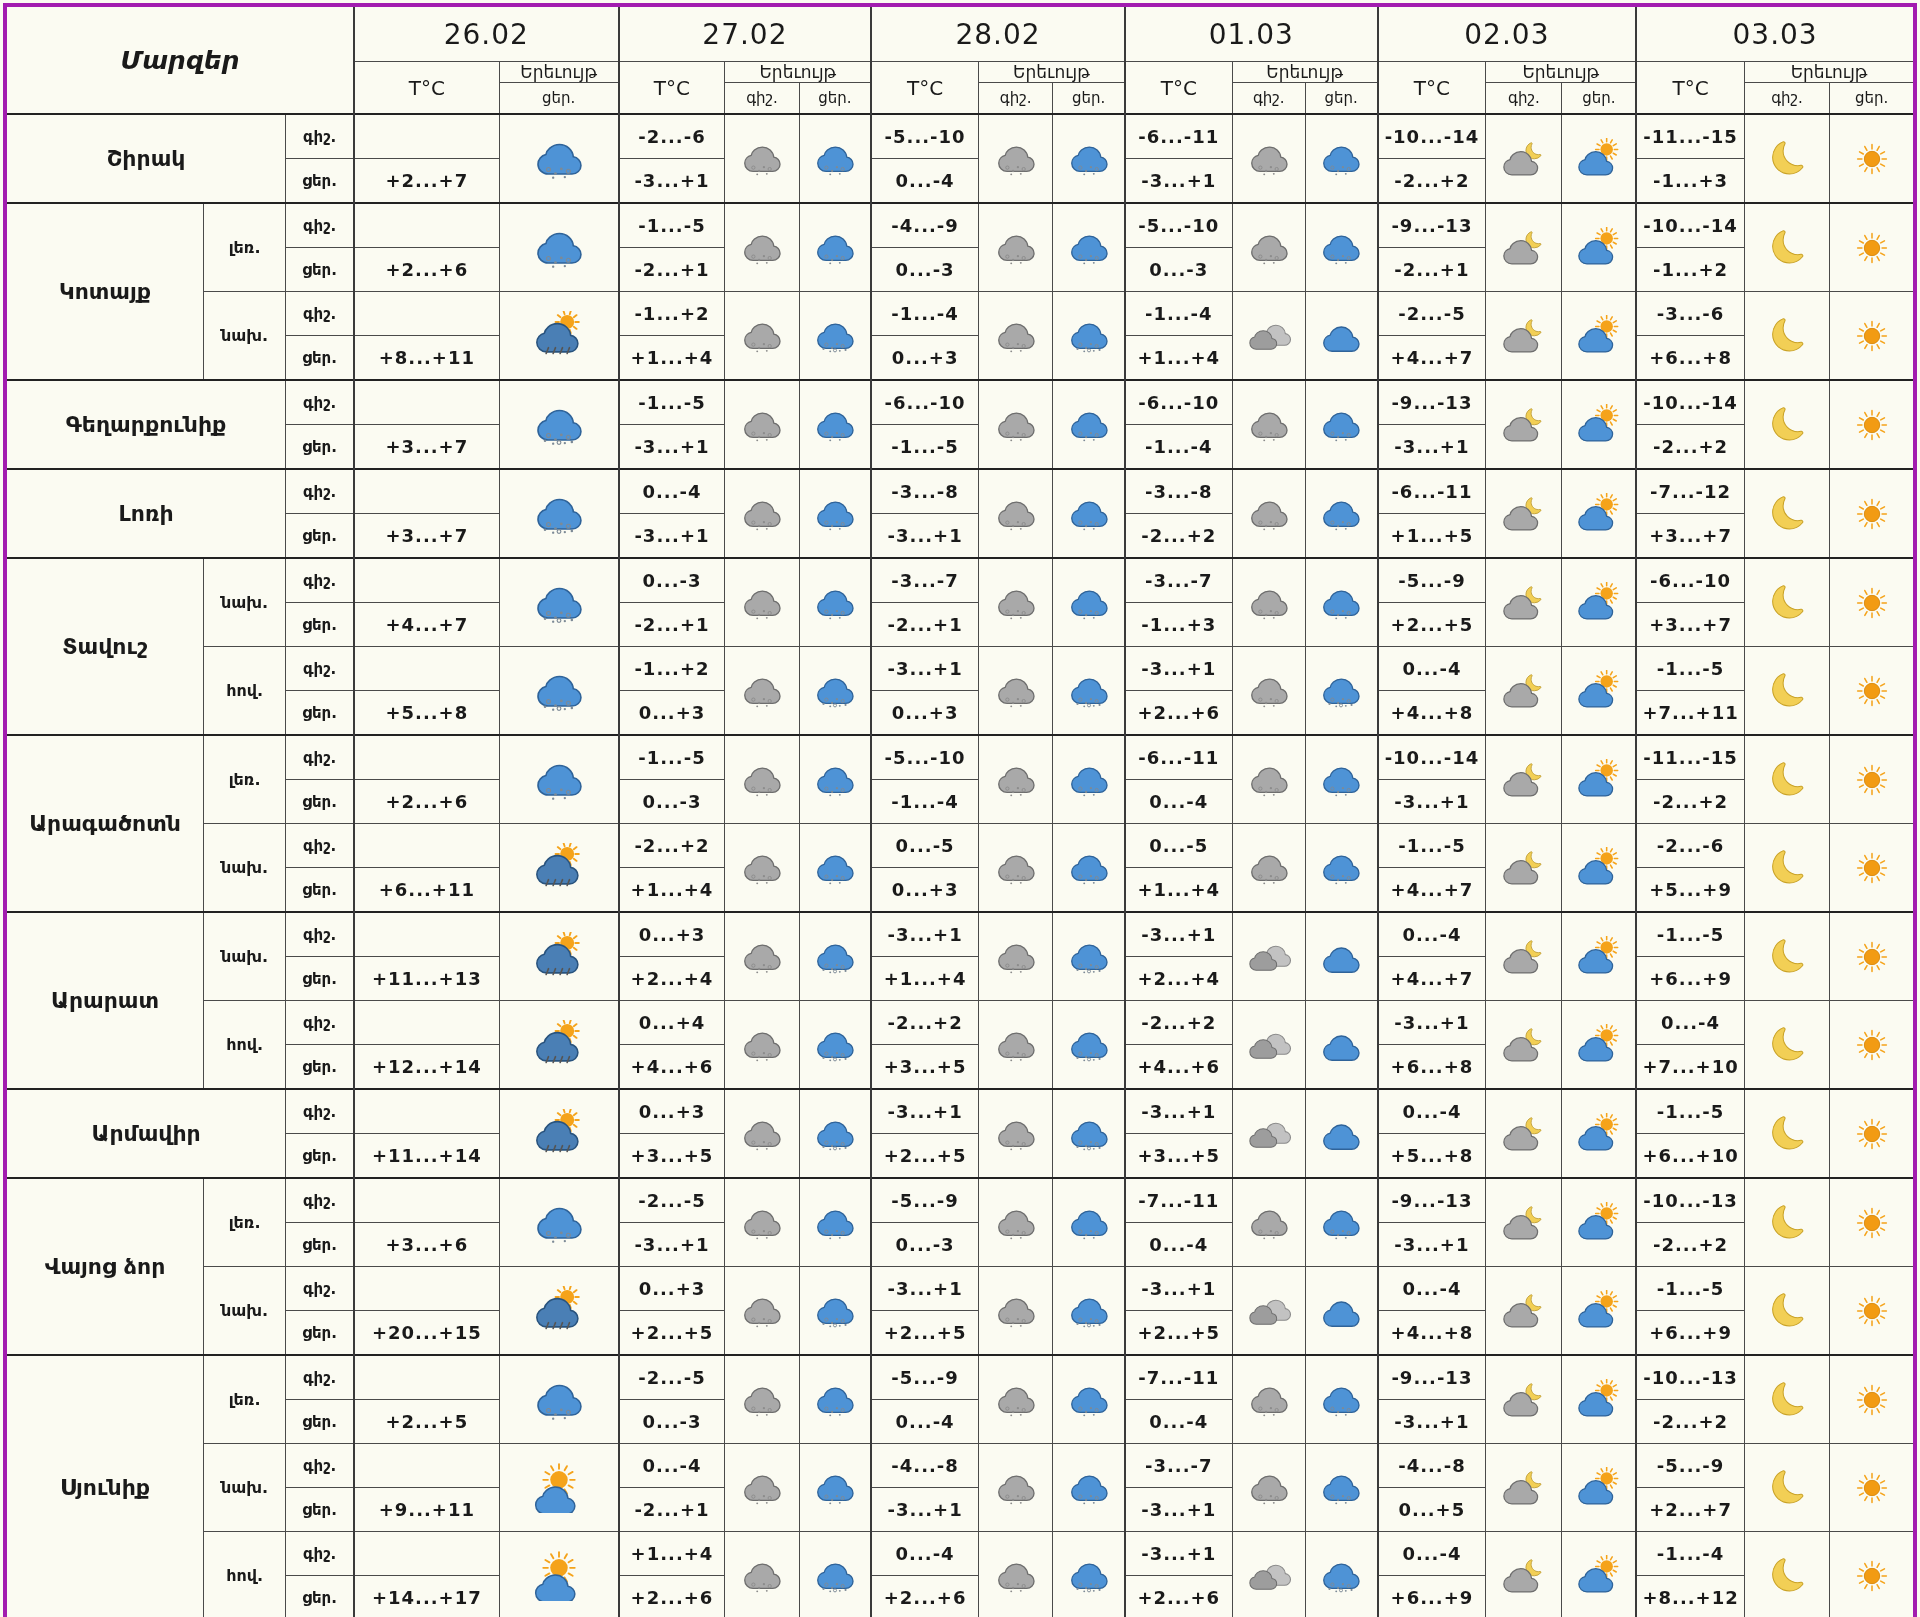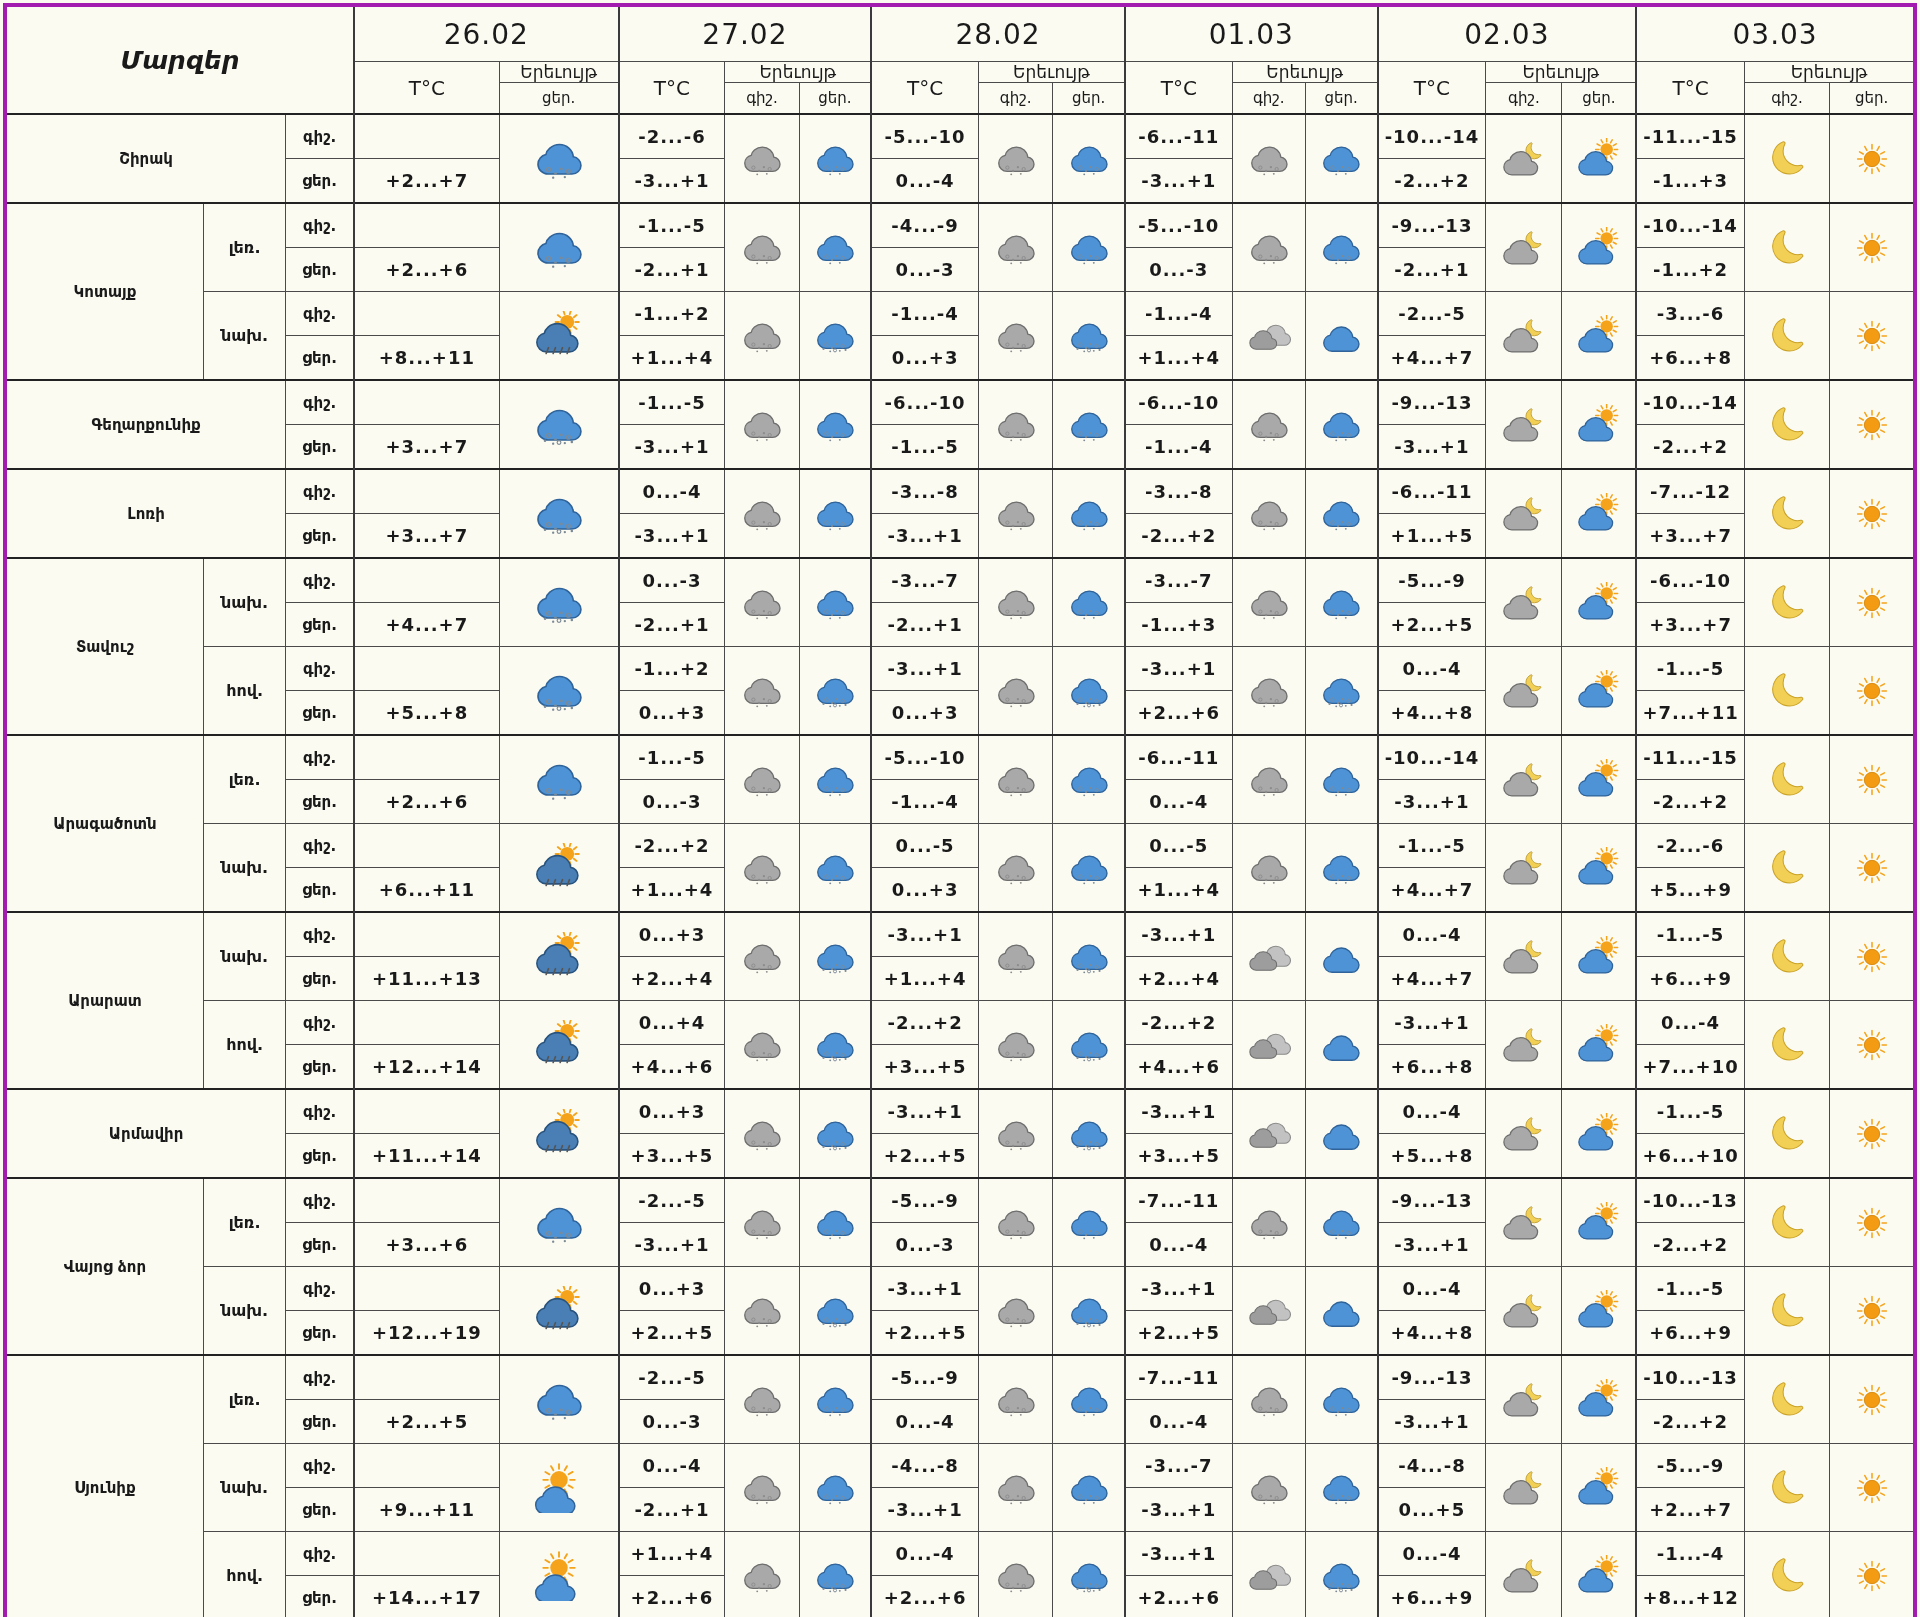--- a/index.html
+++ b/index.html
@@ -8,21 +8,21 @@
   th,td{border:1px solid #4a4a4a;padding:0;text-align:center;vertical-align:middle;overflow:hidden;}
   
   .grp td, .grp th{border-top:2px solid #222;}
   .bl{border-left:2px solid #3a3a3a;}
   thead th{background:#fbfbf2;font-weight:400;}
   .corner{font-size:25px;font-weight:700;font-style:italic;}
   .date-h{font-size:28px;font-weight:400;height:54px;letter-spacing:1px;}
   .tc-h{font-size:20px;}
   .ph-h{font-size:17px;}
   .sub-h{font-size:15px;height:30px;}
-  .region{font-size:15px;font-weight:700;}
+  .region{font-size:22px;font-weight:700;}
   .subreg{font-size:16px;font-weight:700;}
   .daypart{font-size:15px;font-weight:600;}
   .tval{font-size:18px;font-weight:700;letter-spacing:1px;white-space:nowrap;}
   td.icon-cell{padding:0;}
   .icon-cell svg{display:block;margin:0 auto;}
   tbody td{height:43px;}
 </style>
 </head>
 <body>
 
@@ -2140,21 +2140,21 @@
                 <line x1="14.9" y1="15.8" x2="11.0" y2="13.5" stroke="#f5a31a" stroke-width="1.6" stroke-linecap="round"></line>
                 <line x1="18.7" y1="11.9" x2="16.5" y2="8.0" stroke="#f5a31a" stroke-width="1.6" stroke-linecap="round"></line>
                 <line x1="24.0" y1="10.5" x2="24.0" y2="6.0" stroke="#f5a31a" stroke-width="1.6" stroke-linecap="round"></line>
                 <line x1="29.3" y1="11.9" x2="31.5" y2="8.0" stroke="#f5a31a" stroke-width="1.6" stroke-linecap="round"></line>
                 <line x1="33.1" y1="15.7" x2="37.0" y2="13.5" stroke="#f5a31a" stroke-width="1.6" stroke-linecap="round"></line>
                 <circle cx="24" cy="21" r="8" fill="#f29b13" stroke="#d98a0f" stroke-width="1"></circle>
               </svg></span></td>
         </tr>
         <tr>
           <td class="daypart">ցեր.</td>
-          <td class="tval bl">+12...+19</td>
+          <td class="tval bl">+20...+15</td>
           <td class="tval bl">+2...+5</td>
           <td class="tval bl">+2...+5</td>
           <td class="tval bl">+2...+5</td>
           <td class="tval bl">+4...+8</td>
           <td class="tval bl">+6...+9</td>
         </tr>
         <tr class="grp">
           <td class="region" rowspan="6" colspan="1">Սյունիք</td>
           <td class="subreg" rowspan="2">լեռ.</td>
           <td class="daypart">գիշ.</td>

